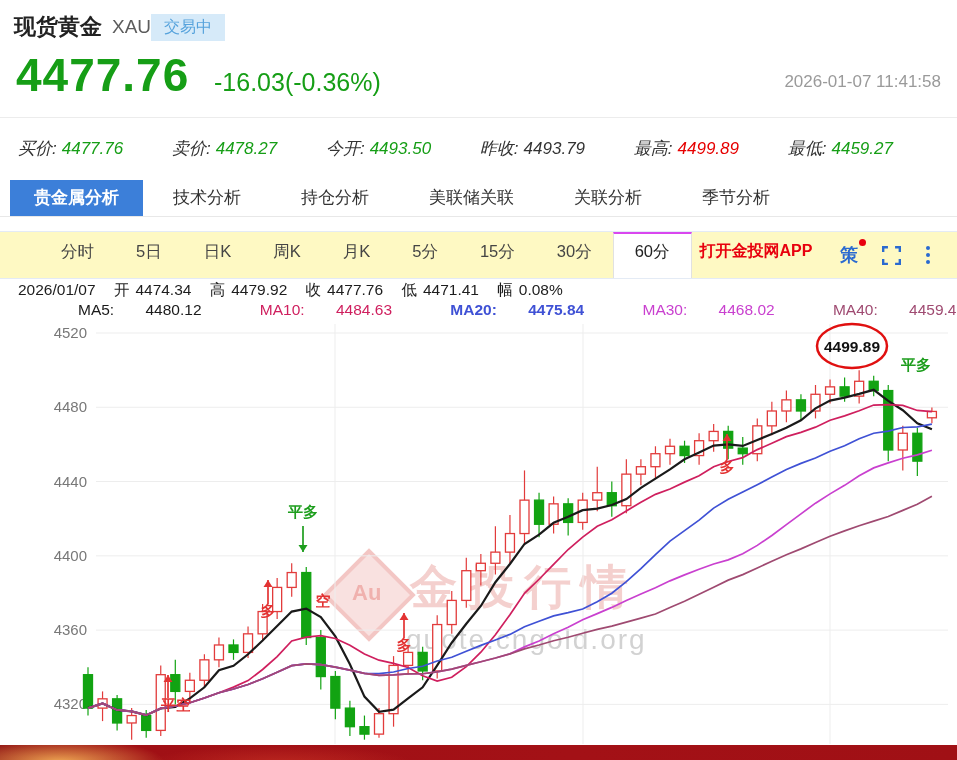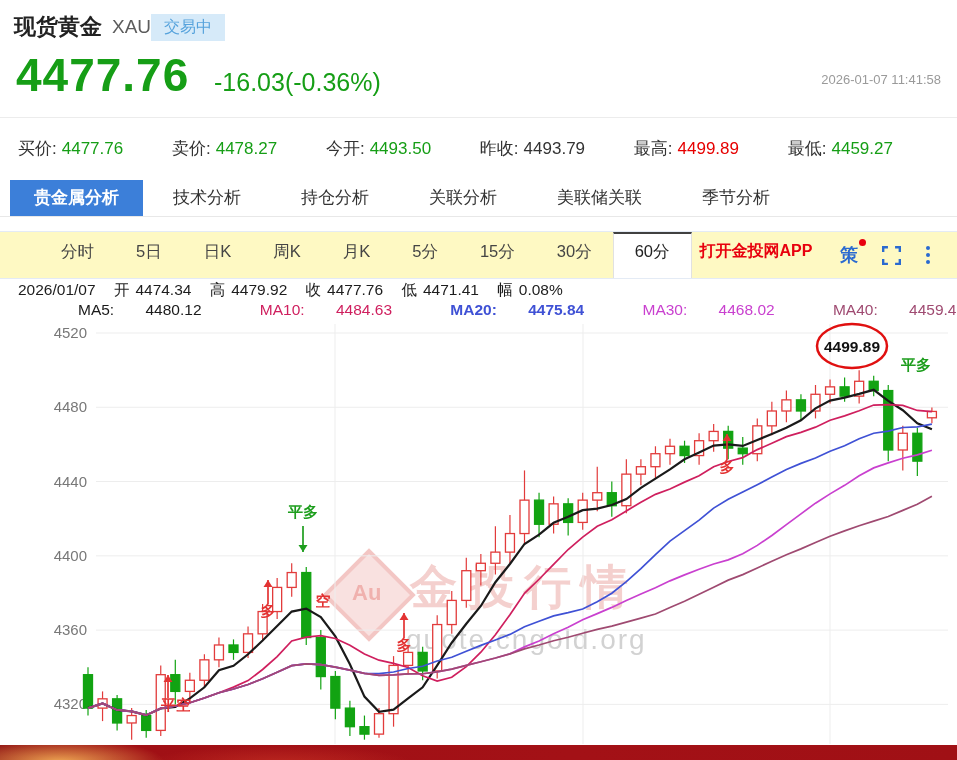--- a/index.html
+++ b/index.html
@@ -11,43 +11,43 @@
   .inst-name{font-size:22px;font-weight:bold;color:#222;}
   .inst-code{font-size:19px;color:#5c5c5c;margin-left:10px;}
   .status-badge{background:#d6eaf9;color:#55a2dc;font-size:16px;padding:3px 13px;}
   .hdr-right{position:absolute;top:16px;right:16px;display:flex;gap:30px;align-items:center;
              color:#2a5db0;font-size:17px;}
   .hdr-link{display:flex;align-items:center;gap:7px;cursor:pointer;}
 
   
   .last-price{position:absolute;top:48px;left:16px;font-size:46px;font-weight:bold;letter-spacing:1px;}
   .price-change{position:absolute;top:68px;left:214px;font-size:25px;}
-  .quote-time{position:absolute;top:72px;right:16px;color:#9a9a9a;font-size:13px;}
+  .quote-time{position:absolute;top:72px;right:16px;color:#9a9a9a;font-size:17px;}
   .green{color:#169e16;}
   .divider{position:absolute;top:117px;left:0;right:0;border-top:1px solid #ececec;}
 
   
   .quote-row{position:absolute;top:137px;left:18px;right:64px;display:flex;justify-content:space-between;font-size:17px;}
-  .q-item{white-space:nowrap;}
+  .q-item{white-space:nowrap;font-style:italic;}
   .q-label{color:#333;}
   .q-value{margin-left:5px;}
   [data-color="green"]{color:#169e16;} [data-color="red"]{color:#e60000;} [data-color="dark"]{color:#333;text-align:center;}
 
   
   .tabs{position:absolute;top:180px;left:0;right:0;height:37px;display:flex;padding-left:10px;
         border-bottom:1px solid #e8e8e8;box-sizing:border-box;}
   .tab{line-height:36px;padding:0 30px;font-size:17px;color:#333;cursor:pointer;white-space:nowrap;}
   .tab.active{background:#3c7fd9;color:#fff;padding:0 24px;font-weight:bold;}
 
   
   .tf-bar{position:absolute;top:231px;left:0;right:0;height:48px;background:#fef9c3;
           border-top:1px solid #e4ebf5;border-bottom:1px solid #e4ebf5;display:flex;align-items:stretch;
           padding-left:40px;box-sizing:border-box;}
   .tf{line-height:38px;padding:0 21px;font-size:16.5px;color:#454545;cursor:pointer;}
-  .tf.active{background:#fff;border-top:2px solid #404040;border-left:1px solid #e1e1e1;border-right:1px solid #e1e1e1;
+  .tf.active{background:#fff;border-top:2px solid #d946ef;border-left:1px solid #e1e1e1;border-right:1px solid #e1e1e1;
              line-height:34px;color:#222;}
   .app-link{color:#e8000e;font-weight:bold;font-size:16px;line-height:38px;margin-left:8px;cursor:pointer;}
   .tool-icons{margin-left:auto;margin-right:26px;display:flex;align-items:center;gap:24px;}
   .ce-link{color:#2a6ad0;font-size:18px;font-weight:bold;position:relative;cursor:pointer;}
   .ce-dot{position:absolute;top:-4px;right:-8px;width:7px;height:7px;border-radius:50%;background:#e8000e;}
   .icon-btn{cursor:pointer;display:flex;align-items:center;}
 
   
   .info-line{position:absolute;top:280px;left:18px;font-size:15.5px;color:#1d1d1d;white-space:nowrap;}
   .info-line span{margin-right:6px;} .info-line .fv{margin-right:14px;}
@@ -97,22 +97,22 @@
     <span class="q-item"><span class="q-label">今开:</span><span class="q-value" data-color="green">4493.50</span></span>
     <span class="q-item"><span class="q-label">昨收:</span><span class="q-value" data-color="dark">4493.79</span></span>
     <span class="q-item"><span class="q-label">最高:</span><span class="q-value" data-color="red">4499.89</span></span>
     <span class="q-item"><span class="q-label">最低:</span><span class="q-value" data-color="green">4459.27</span></span>
   </div>
 
   <div class="tabs">
     <span class="tab active">贵金属分析</span>
     <span class="tab">技术分析</span>
     <span class="tab">持仓分析</span>
+    <span class="tab">美联储关联</span>
     <span class="tab">关联分析</span>
-    <span class="tab">美联储关联</span>
     <span class="tab">季节分析</span>
   </div>
 
   <div class="tf-bar">
     <span class="tf">分时</span>
     <span class="tf">5日</span>
     <span class="tf">日K</span>
     <span class="tf">周K</span>
     <span class="tf">月K</span>
     <span class="tf">5分</span>

